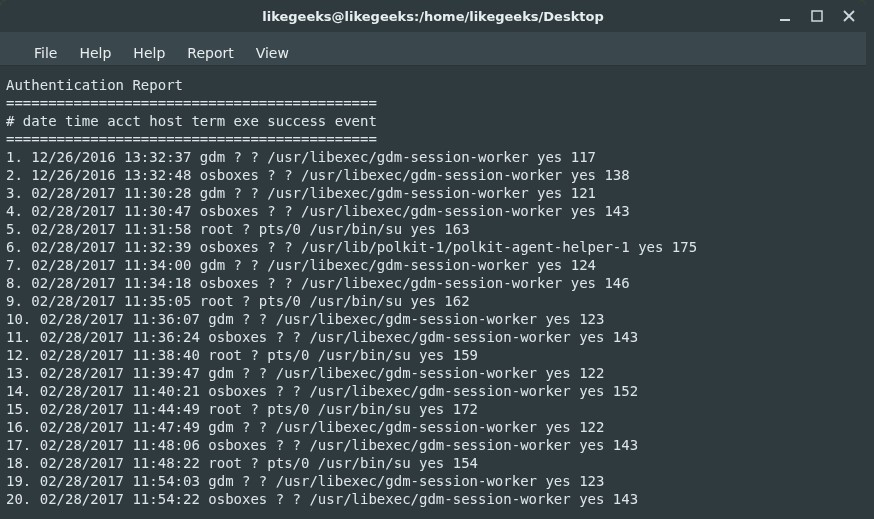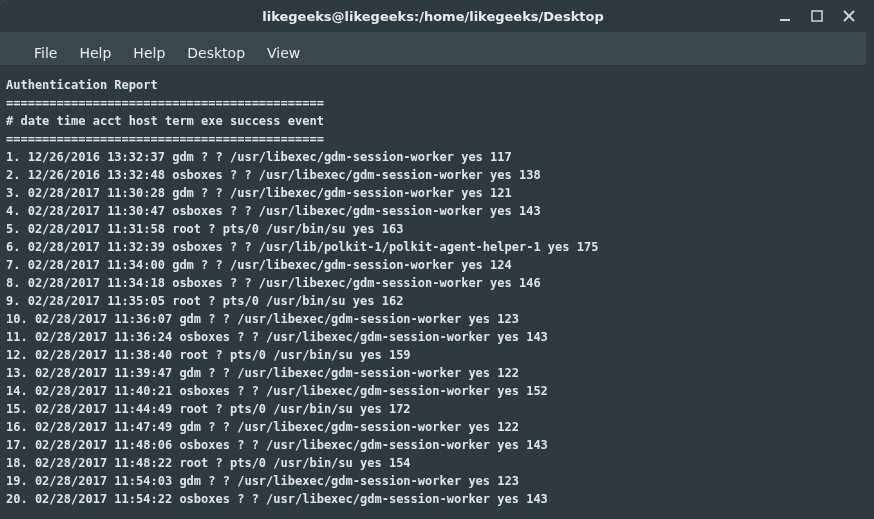--- a/index.html
+++ b/index.html
@@ -63,27 +63,26 @@
     border-bottom: 1px solid #2a3338;
   }
   .menubar .menuitem {
     padding: 4px 10px;
     cursor: pointer;
   }
   .terminal {
     flex: 1;
     background: #2f3a3f;
     color: #dfe6e9;
-    font-size: 12px;
+    font-size: 14px;
     line-height: 18px;
     padding: 10px 6px 0 6px;
     white-space: pre;
     overflow: hidden;
     letter-spacing: 0;
-    font-weight: bold;
   }
   .terminal .line { display: block; }
 </style>
 </head>
 <body>
 
 <div class="window">
 
   <div class="titlebar">
     <span>likegeeks@likegeeks:/home/likegeeks/Desktop</span>
@@ -104,19 +103,19 @@
           <line x1="11" y1="1" x2="1" y2="11" stroke="#cfd8db" stroke-width="1.8"></line>
         </svg>
       </span>
     </div>
   </div>
 
   <div class="menubar">
     <span class="menuitem">File</span>
     <span class="menuitem">Help</span>
     <span class="menuitem">Help</span>
-    <span class="menuitem">Desktop</span>
+    <span class="menuitem">Report</span>
     <span class="menuitem">View</span>
   </div>
 
   <div class="terminal" id="terminal-body"><span class="line">Authentication Report</span><span class="line">============================================</span><span class="line"># date time acct host term exe success event</span><span class="line">============================================</span><span class="line">1. 12/26/2016 13:32:37 gdm ? ? /usr/libexec/gdm-session-worker yes 117</span><span class="line">2. 12/26/2016 13:32:48 osboxes ? ? /usr/libexec/gdm-session-worker yes 138</span><span class="line">3. 02/28/2017 11:30:28 gdm ? ? /usr/libexec/gdm-session-worker yes 121</span><span class="line">4. 02/28/2017 11:30:47 osboxes ? ? /usr/libexec/gdm-session-worker yes 143</span><span class="line">5. 02/28/2017 11:31:58 root ? pts/0 /usr/bin/su yes 163</span><span class="line">6. 02/28/2017 11:32:39 osboxes ? ? /usr/lib/polkit-1/polkit-agent-helper-1 yes 175</span><span class="line">7. 02/28/2017 11:34:00 gdm ? ? /usr/libexec/gdm-session-worker yes 124</span><span class="line">8. 02/28/2017 11:34:18 osboxes ? ? /usr/libexec/gdm-session-worker yes 146</span><span class="line">9. 02/28/2017 11:35:05 root ? pts/0 /usr/bin/su yes 162</span><span class="line">10. 02/28/2017 11:36:07 gdm ? ? /usr/libexec/gdm-session-worker yes 123</span><span class="line">11. 02/28/2017 11:36:24 osboxes ? ? /usr/libexec/gdm-session-worker yes 143</span><span class="line">12. 02/28/2017 11:38:40 root ? pts/0 /usr/bin/su yes 159</span><span class="line">13. 02/28/2017 11:39:47 gdm ? ? /usr/libexec/gdm-session-worker yes 122</span><span class="line">14. 02/28/2017 11:40:21 osboxes ? ? /usr/libexec/gdm-session-worker yes 152</span><span class="line">15. 02/28/2017 11:44:49 root ? pts/0 /usr/bin/su yes 172</span><span class="line">16. 02/28/2017 11:47:49 gdm ? ? /usr/libexec/gdm-session-worker yes 122</span><span class="line">17. 02/28/2017 11:48:06 osboxes ? ? /usr/libexec/gdm-session-worker yes 143</span><span class="line">18. 02/28/2017 11:48:22 root ? pts/0 /usr/bin/su yes 154</span><span class="line">19. 02/28/2017 11:54:03 gdm ? ? /usr/libexec/gdm-session-worker yes 123</span><span class="line">20. 02/28/2017 11:54:22 osboxes ? ? /usr/libexec/gdm-session-worker yes 143</span></div>
 
 </div>
 
 </body></html>

